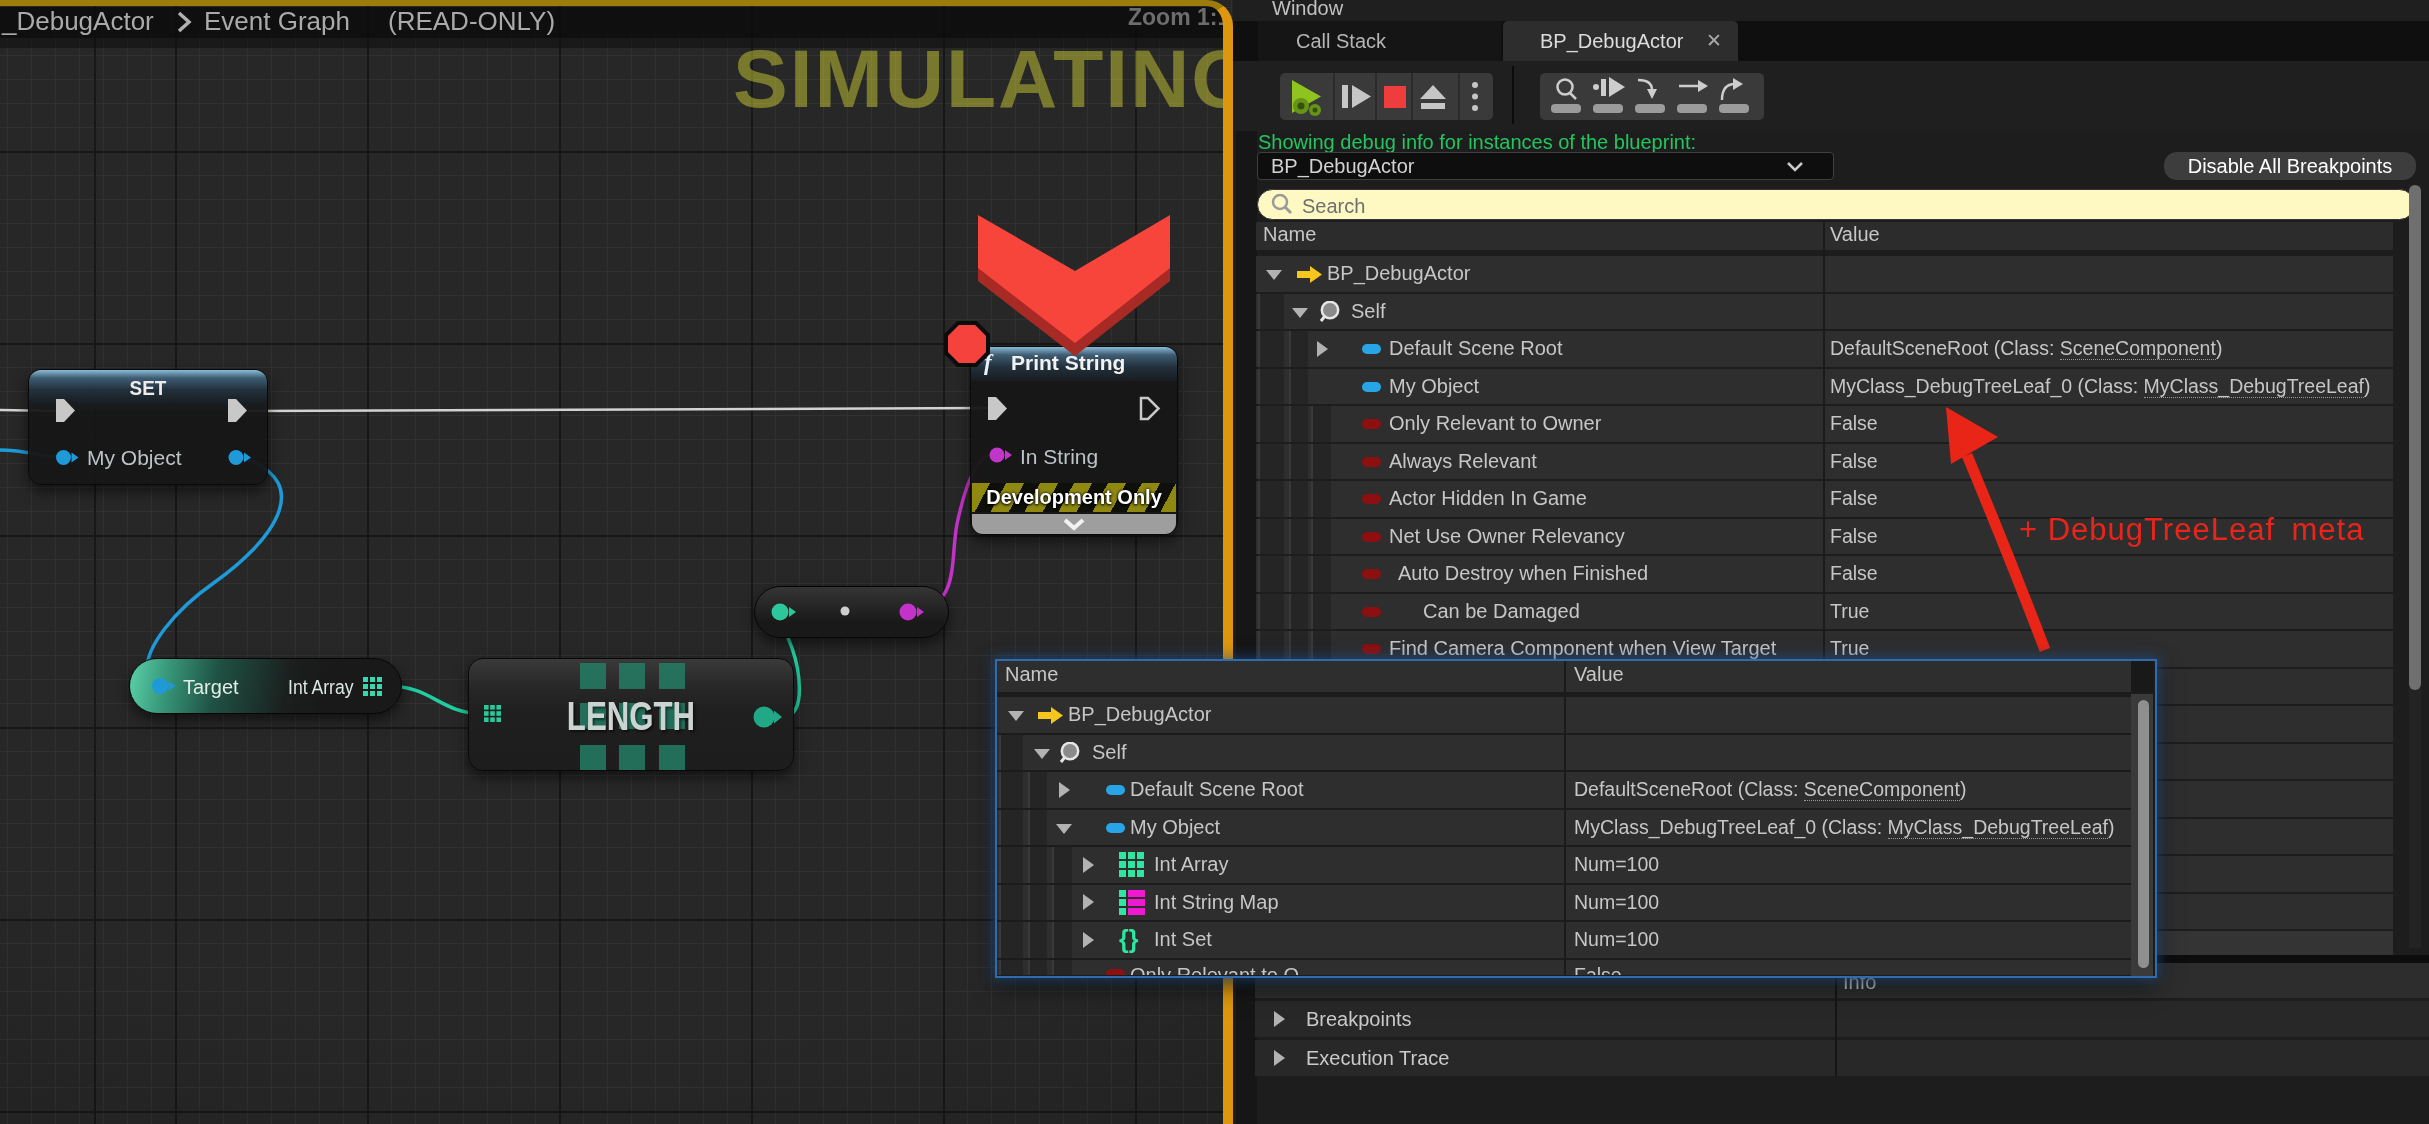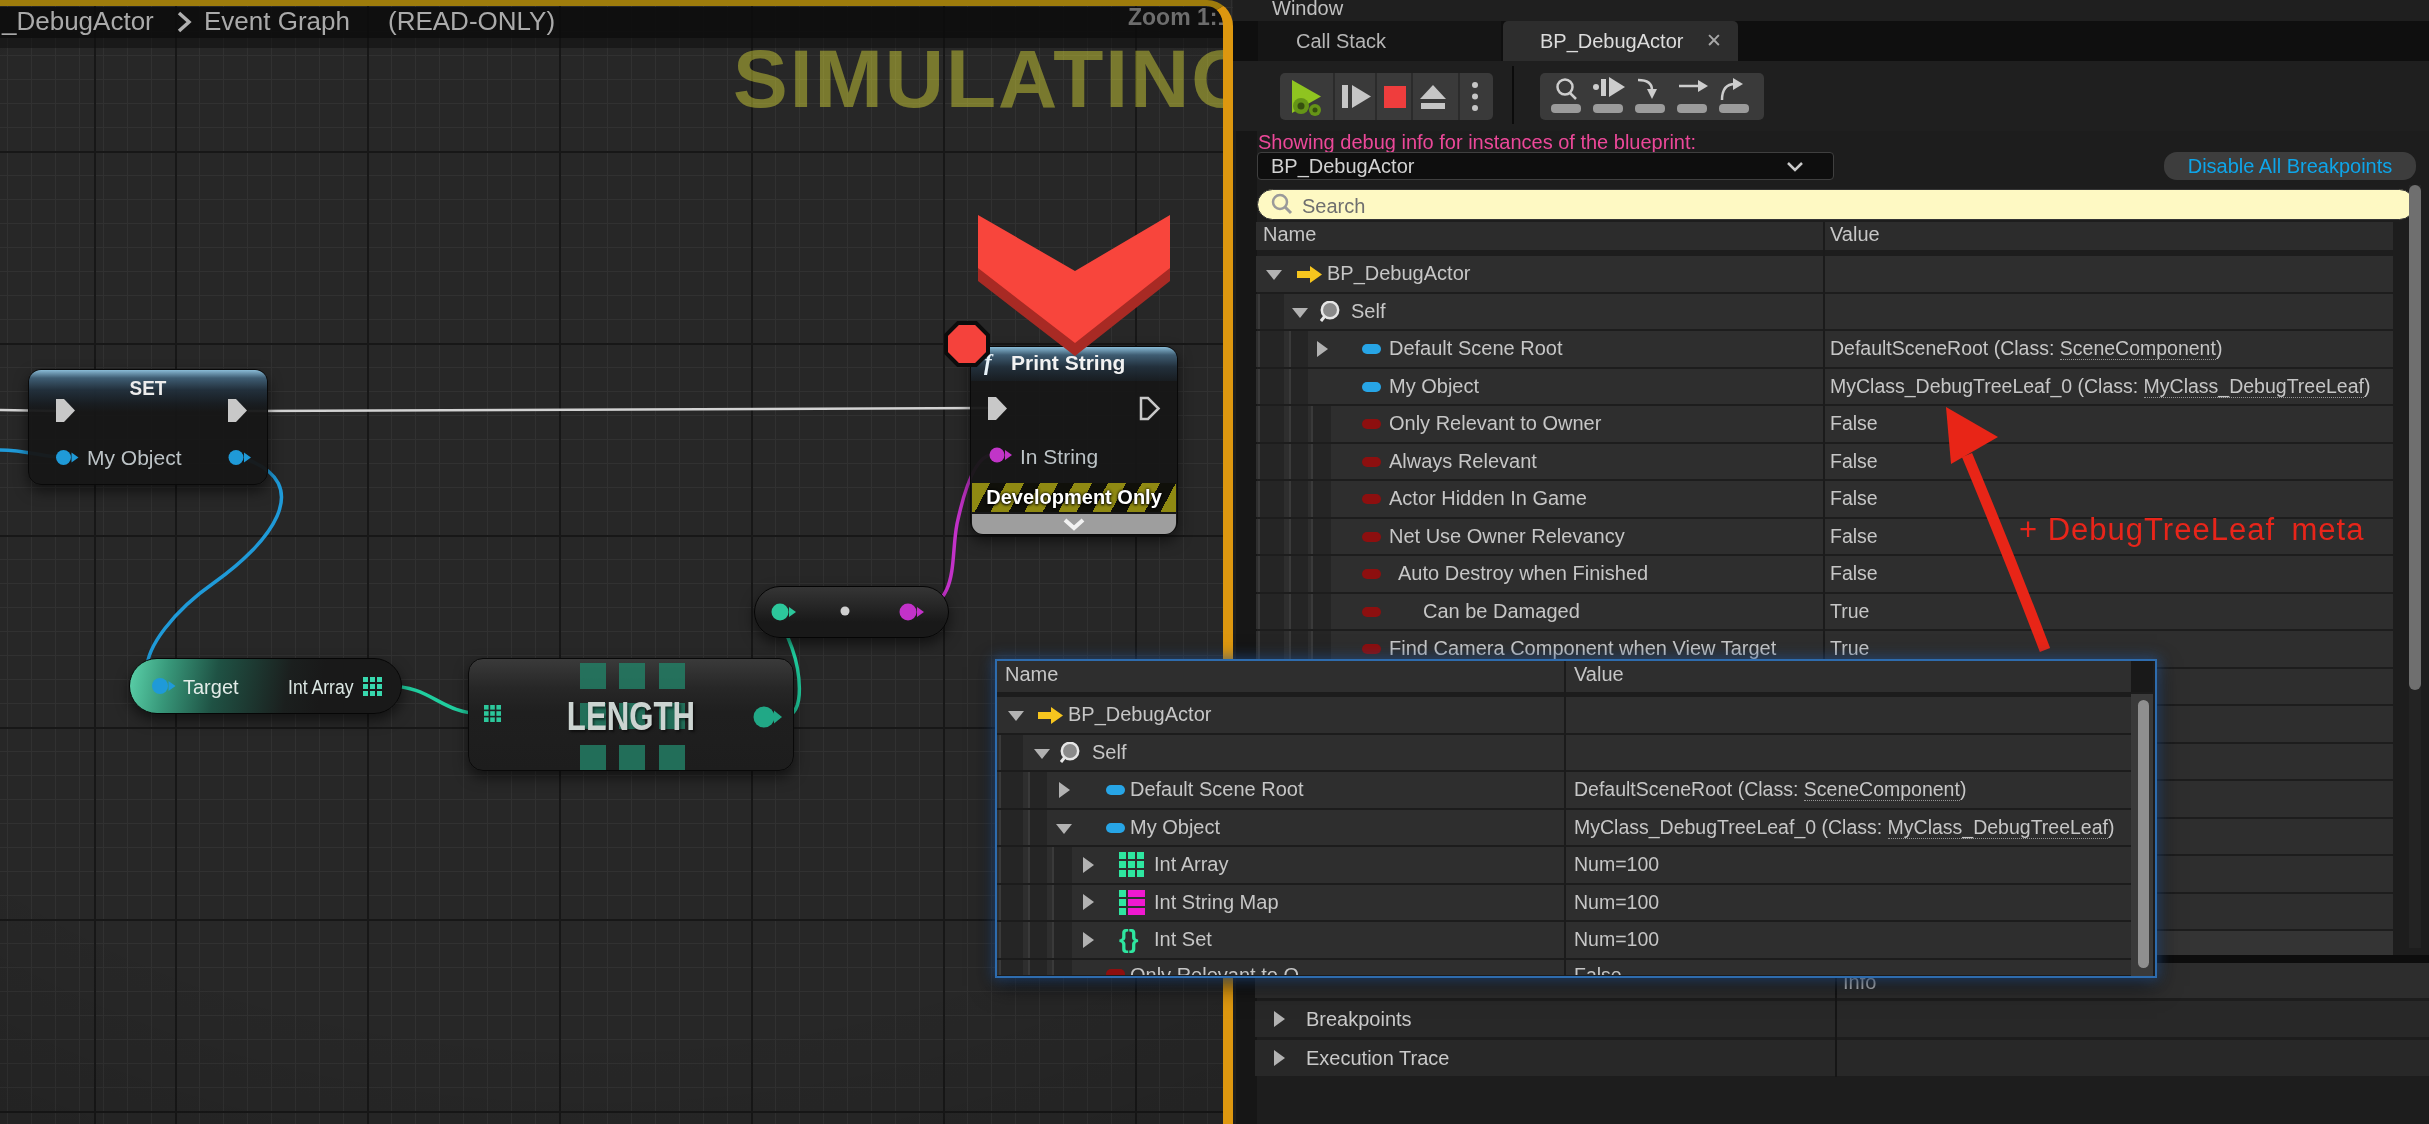--- a/index.html
+++ b/index.html
@@ -59,25 +59,25 @@
 #menubar { position:absolute; left:1233px; top:0; width:1196px; height:21px; background:#1f1f1f; }
 #menuwin { position:absolute; left:1272px; top:-3px; font-size:20px; color:#c0c0c0; }
 #tabstrip { position:absolute; left:1233px; top:21px; width:1196px; height:40px; background:#0f0f0f; }
 .tab { position:absolute; top:21px; height:40px; font-size:20px; line-height:40px; }
 #tab1 { left:1258px; width:243px; background:#151515; color:#b5b5b5; padding-left:38px; }
 #tab2 { left:1503px; width:235px; background:#2d2d2d; color:#dcdcdc; border-radius:5px 5px 0 0; padding-left:37px; }
 #tab2 .x { position:absolute; right:16px; top:0; font-size:19px; color:#a8a8a8; }
 #toolbararea { position:absolute; left:1233px; top:61px; width:1196px; height:70px; background:#1f1f1f; }
 .tgroup { position:absolute; top:73px; height:47px; background:#3a3a3a; border-radius:5px; }
 #vsep { position:absolute; left:1512px; top:66px; width:2px; height:58px; background:#0b0b0b; }
-#showlbl { position:absolute; left:1258px; top:131px; font-size:20px; color:#ec4899; }
+#showlbl { position:absolute; left:1258px; top:131px; font-size:20px; color:#22c55e; }
 #combo { position:absolute; left:1257px; top:152px; width:577px; height:28px; background:#0e0e0e;
   border:1px solid #3f3f3f; border-radius:4px; font-size:20px; color:#d2d2d2; line-height:26px; padding-left:13px; }
 #disbtn { position:absolute; left:2164px; top:152px; width:252px; height:28px; background:#3d3d3d;
-  border-radius:13px; font-size:20px; color:#0ea5e9; line-height:28px; text-align:center; }
+  border-radius:13px; font-size:20px; color:#ffffff; line-height:28px; text-align:center; }
 #search { position:absolute; left:1257px; top:189px; width:1158px; height:31px; background:#fef9c3;
   border:1px solid #353535; border-radius:16px; }
 #search span { position:absolute; left:44px; top:3px; font-size:20px; color:#6f6f6f; line-height:27px; }
 #thead { position:absolute; left:1256px; top:222px; width:1137px; height:28px; background:#2c2c2c;
   font-size:20px; color:#c6c6c6; }
 #thead .n { position:absolute; left:7px; top:1px; }
 #thead .v { position:absolute; left:574px; top:1px; }
 
 #rows { position:absolute; left:1256px; top:256px; width:1137px; }
 .row { position:relative; width:1137px; height:35.5px; background:#2e2e2e; margin-bottom:2px; }

